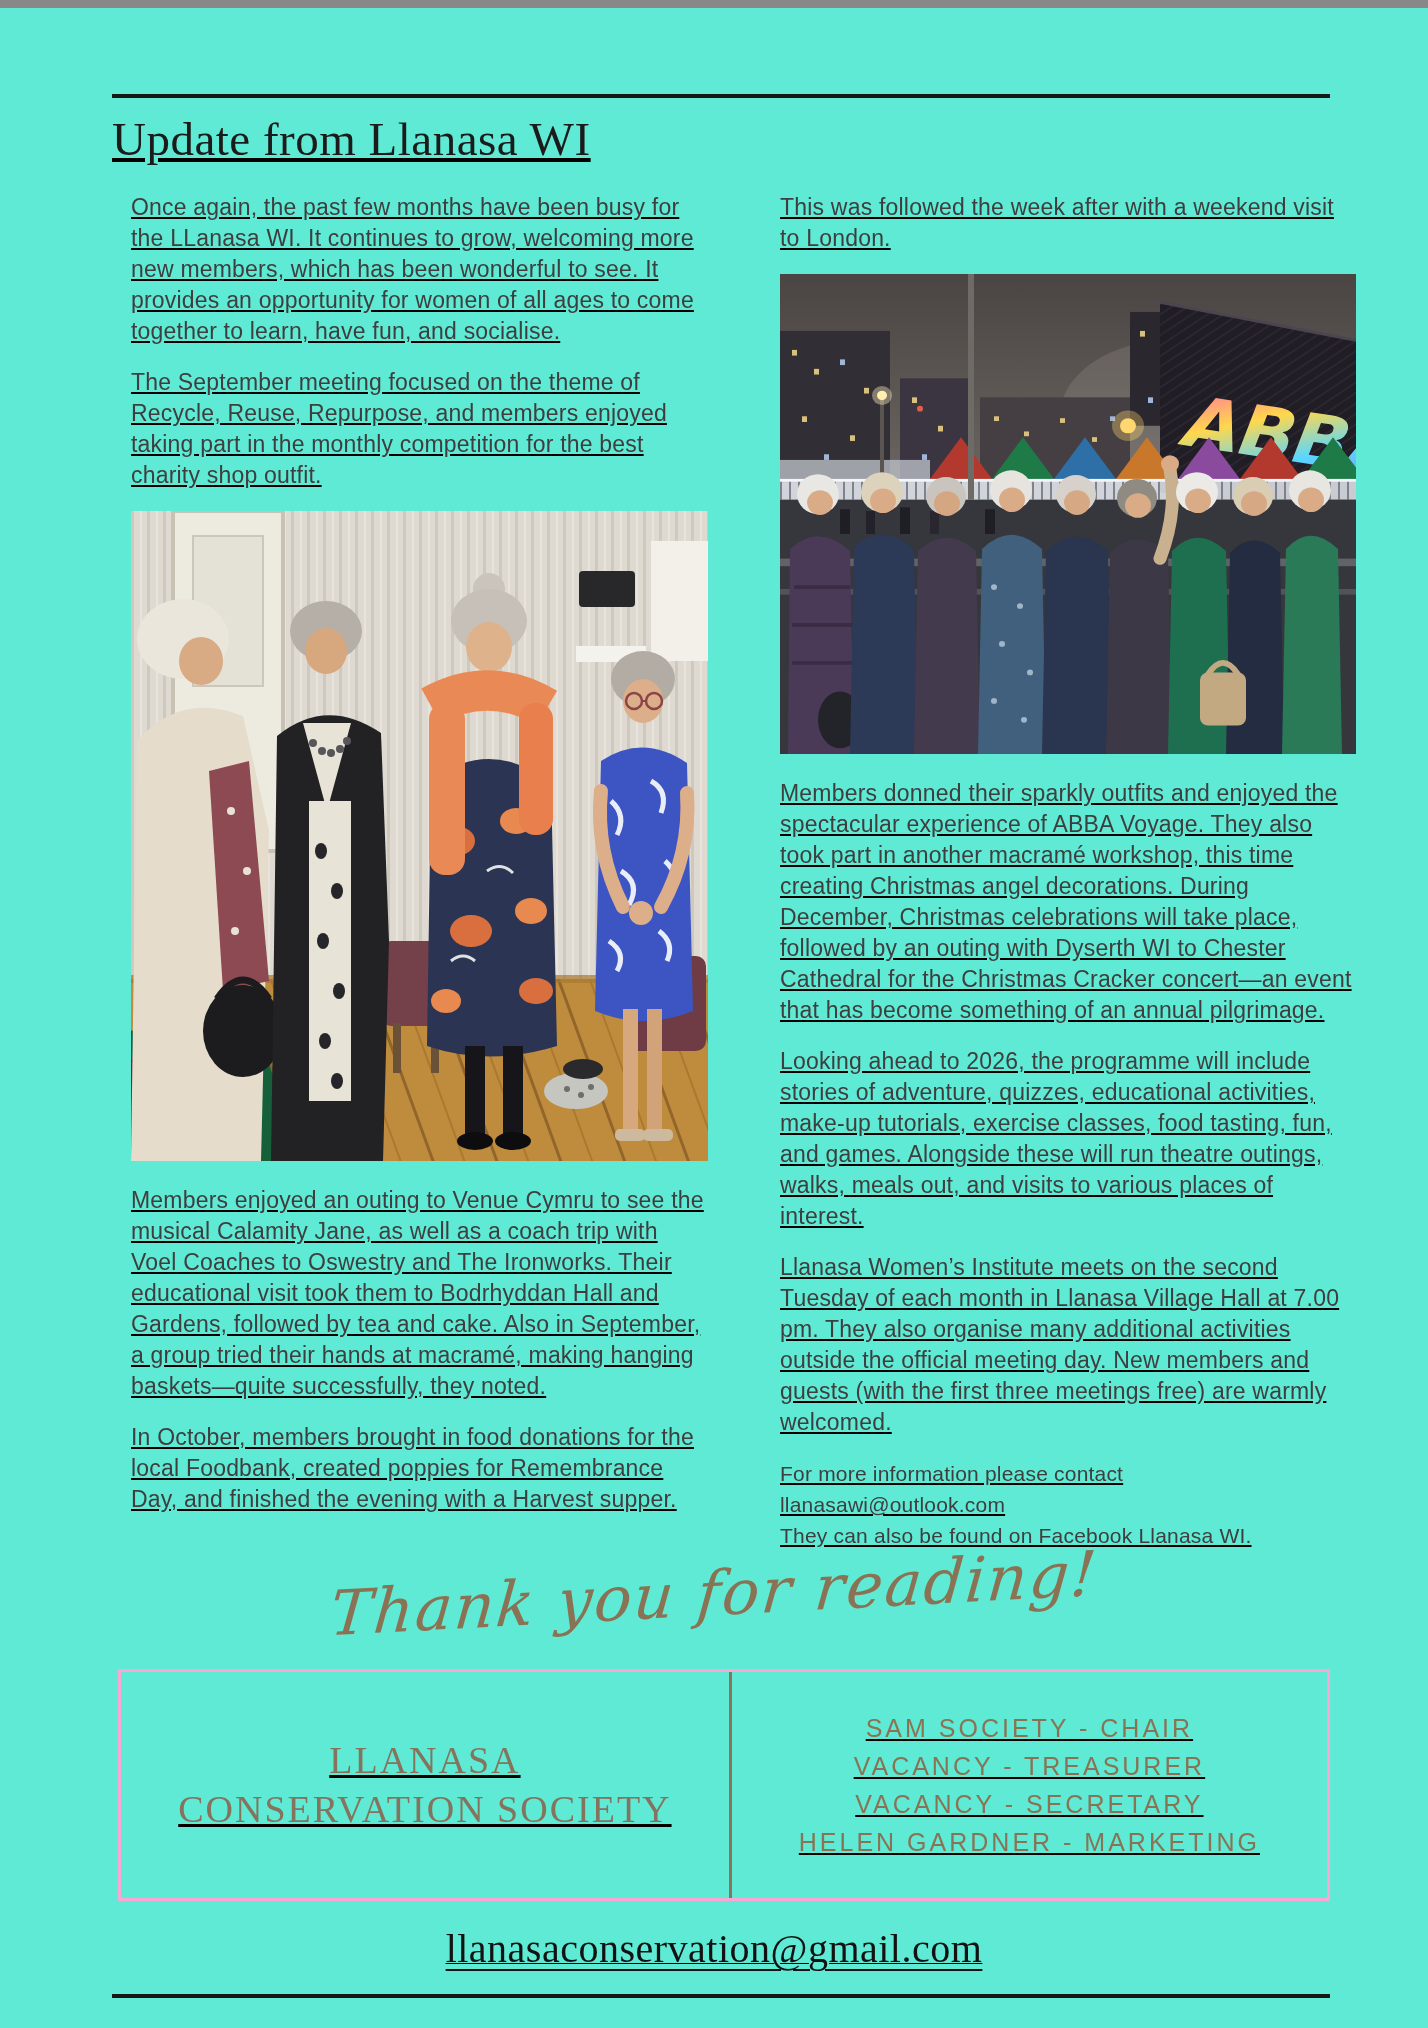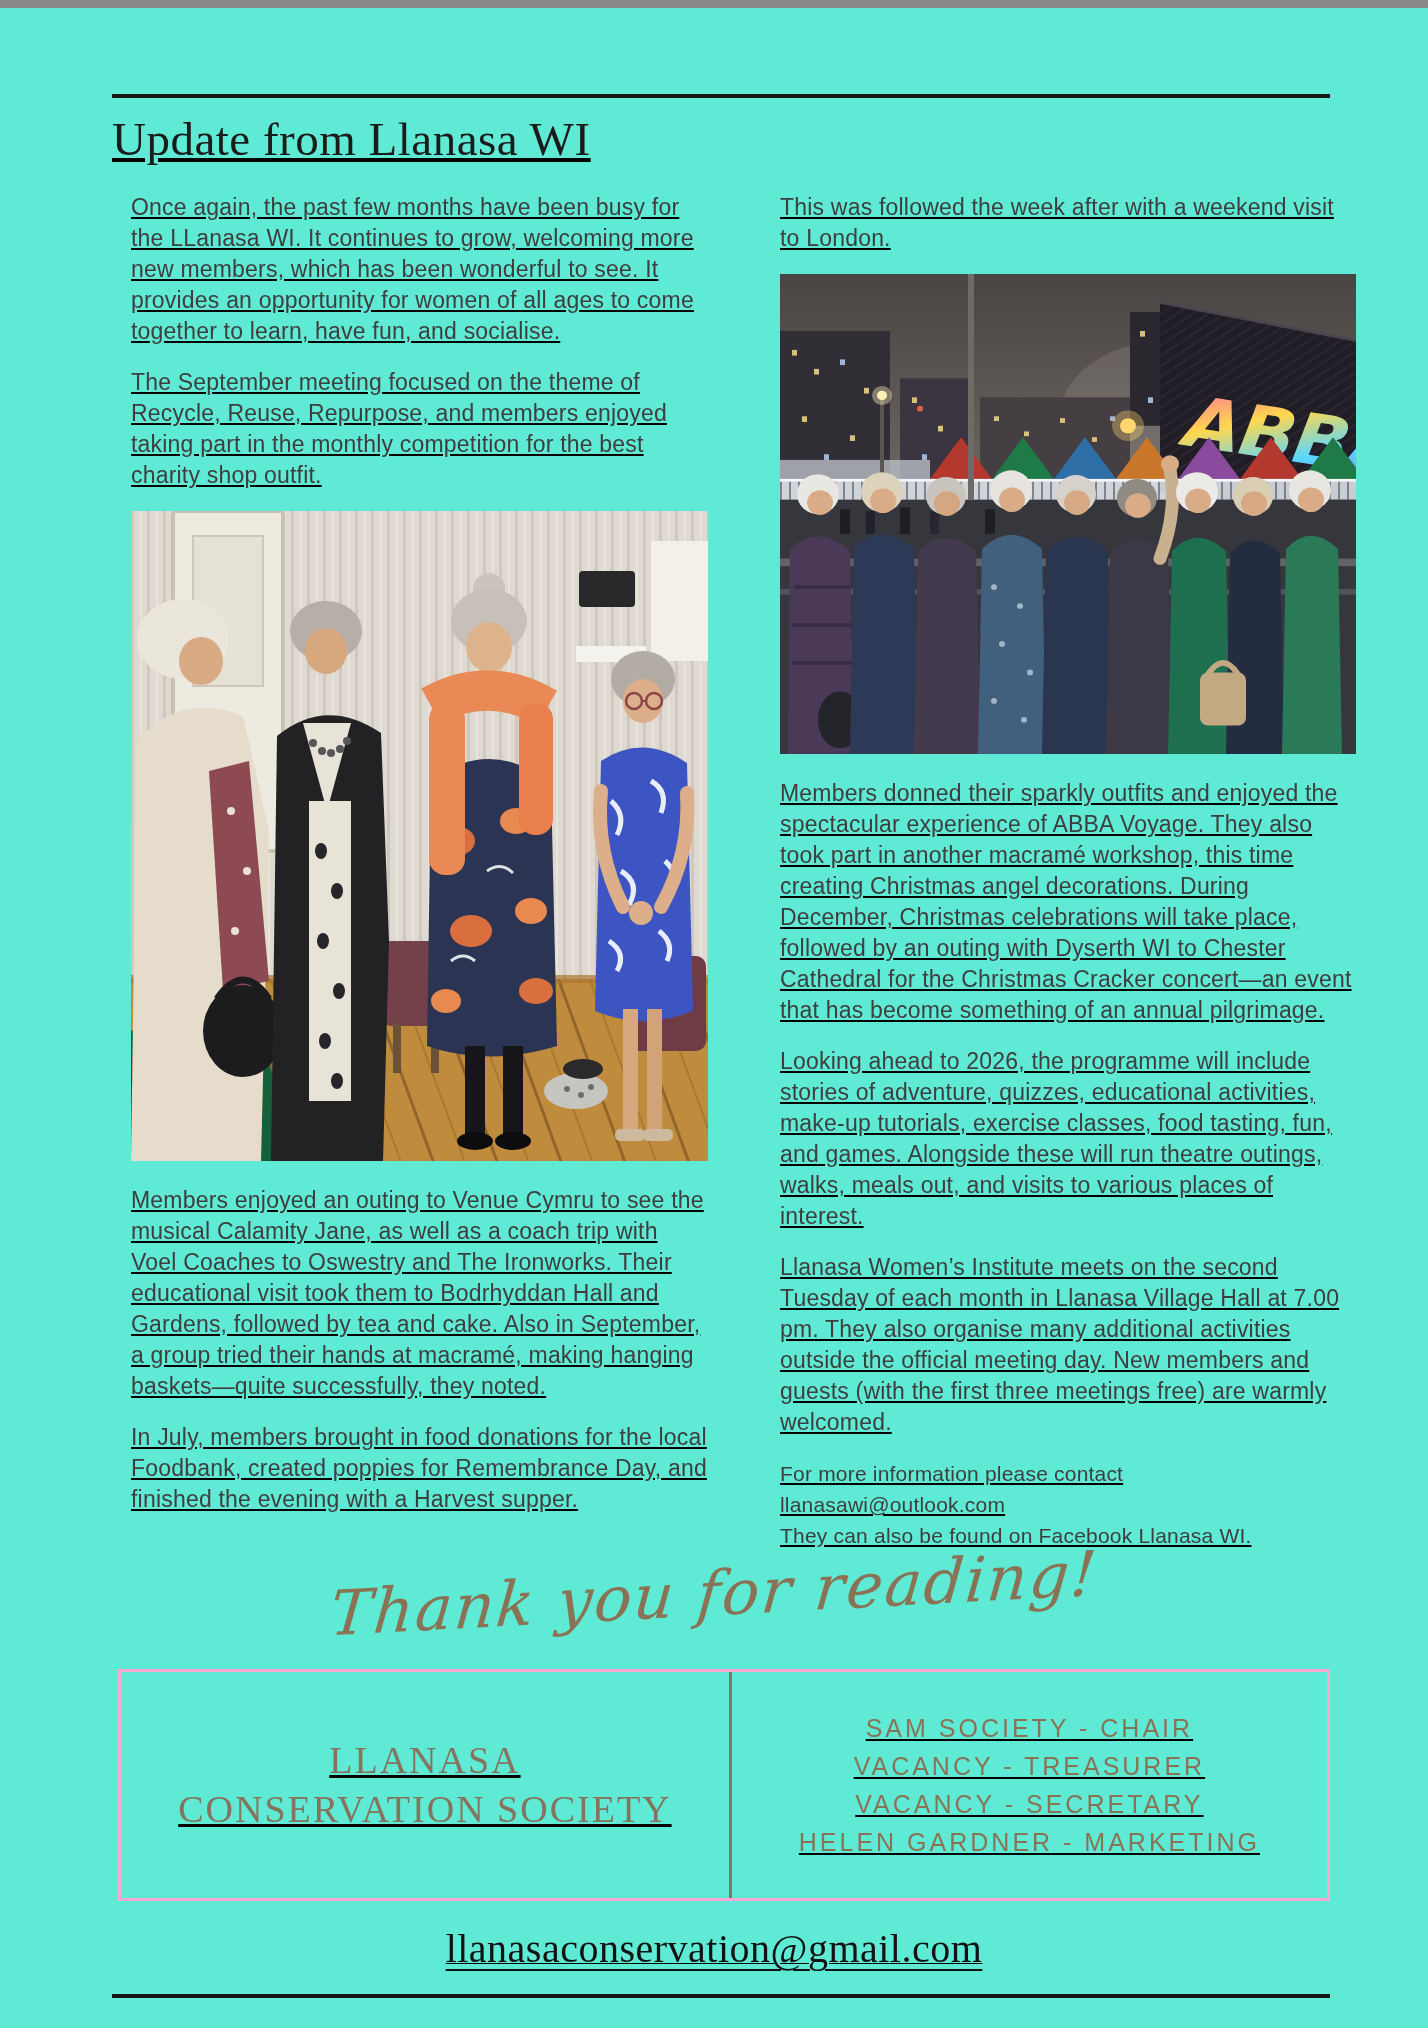--- a/index.html
+++ b/index.html
@@ -178,21 +178,21 @@
           <path d="M556,282 Q560,342 530,396" stroke="#dcae89" stroke-width="14" fill="none" stroke-linecap="round"></path>
           <circle cx="510" cy="402" r="12" fill="#dcae89"></circle>
           <rect x="492" y="498" width="15" height="122" fill="#d7a77e"></rect>
           <rect x="516" y="498" width="15" height="122" fill="#d2a279"></rect>
           <rect x="484" y="618" width="30" height="12" rx="5" fill="#cdb99e"></rect>
           <rect x="512" y="618" width="30" height="12" rx="5" fill="#cdb99e"></rect>
         </svg>
       </div>
 
       <p class="body">Members enjoyed an outing to Venue Cymru to see the musical Calamity Jane, as well as a coach trip with Voel Coaches to Oswestry and The Ironworks. Their educational visit took them to Bodrhyddan Hall and Gardens, followed by tea and cake. Also in September, a group tried their hands at macramé, making hanging baskets—quite successfully, they noted.</p>
-      <p class="body">In July, members brought in food donations for the local Foodbank, created poppies for Remembrance Day, and finished the evening with a Harvest supper.</p>
+      <p class="body">In October, members brought in food donations for the local Foodbank, created poppies for Remembrance Day, and finished the evening with a Harvest supper.</p>
     </div>
 
     <div class="col right">
       <p class="body">This was followed the week after with a weekend visit to London.</p>
 
       <div class="photo abba" role="img" aria-label="Group of members at night outside the ABBA Voyage arena in London">
         <svg viewBox="0 0 576 506" preserveAspectRatio="none">
           <defs>
             <linearGradient id="skyGrad" x1="0" y1="0" x2="0" y2="1">
               <stop offset="0" stop-color="#4a4442"></stop>

